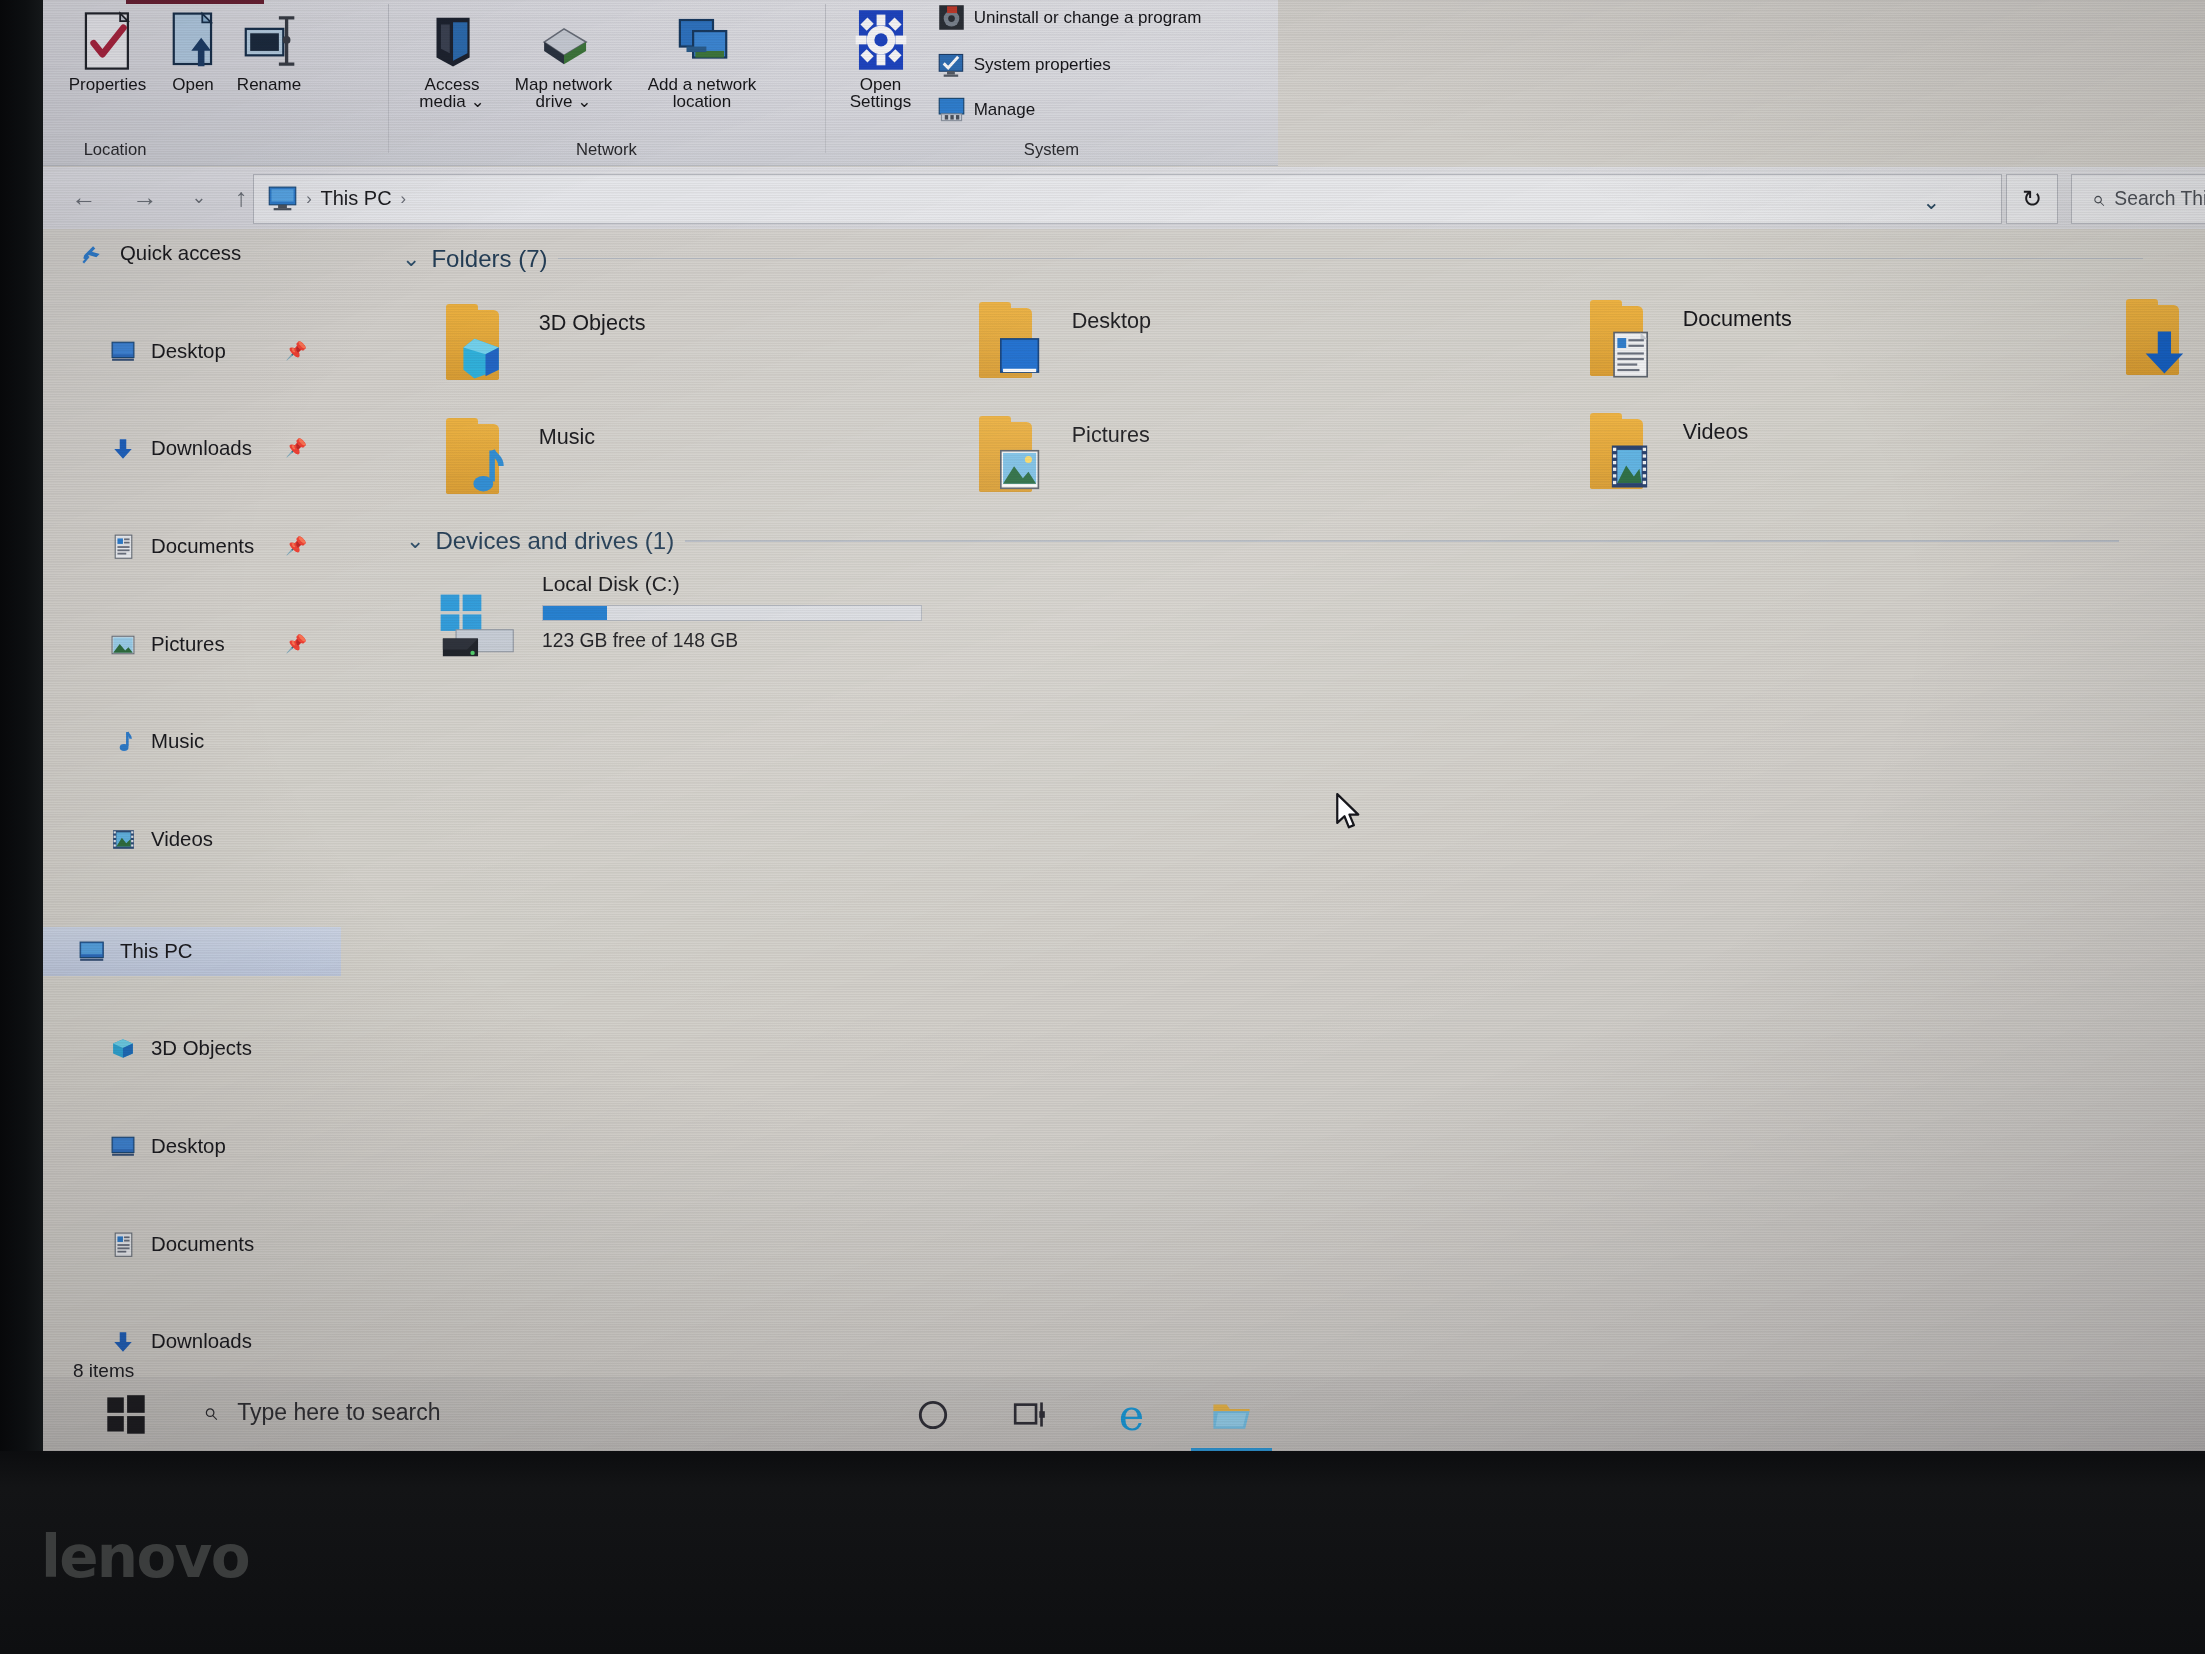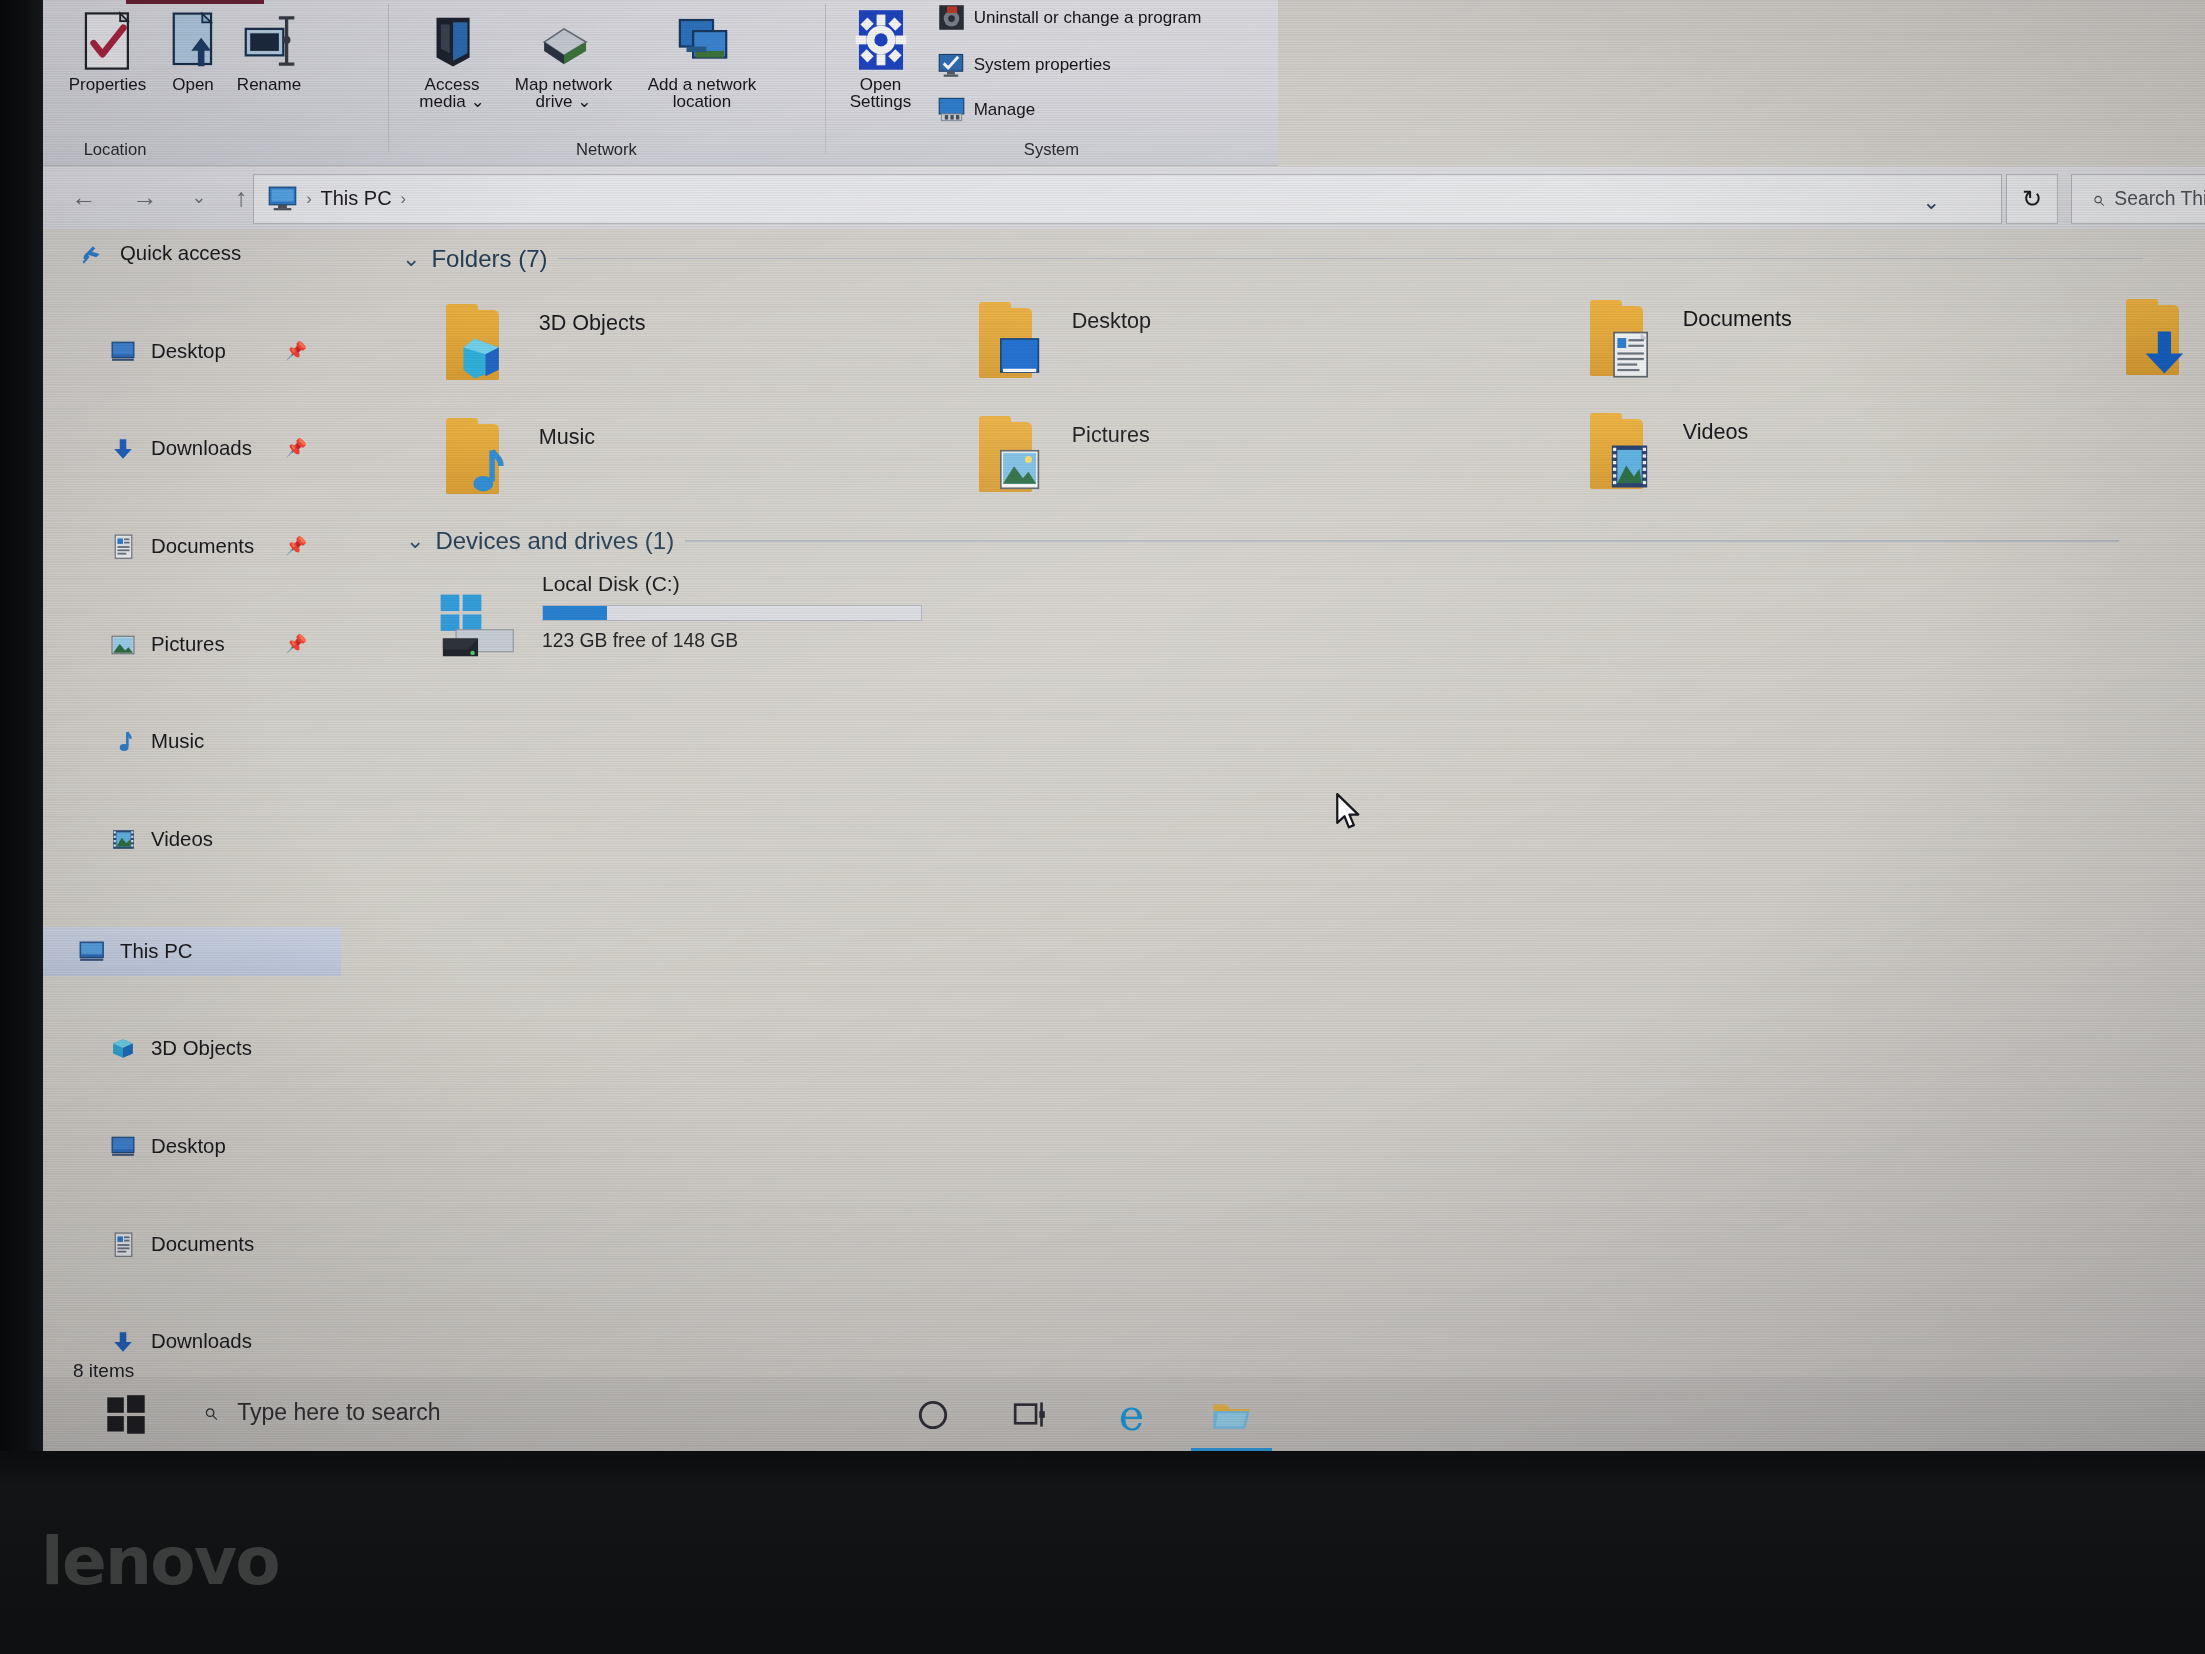--- a/index.html
+++ b/index.html
@@ -9,21 +9,21 @@
     font-family:"Liberation Sans", sans-serif;
     -webkit-font-smoothing:antialiased;
   }
 
   
   #photo { position:absolute; inset:0; background:#0b0c0b; }
 
   #bezel-left  { position:absolute; left:0; top:0; width:43px; height:1470px; background:linear-gradient(90deg,#07080a 0%,#0d0f11 60%,#15181a 100%); }
   #bezel-bottom{ position:absolute; left:0; top:1451px; width:2205px; height:203px;
                  background:linear-gradient(180deg,#0c0d0f 0%,#131416 18%,#0e0f11 100%); }
-  #lenovo-logo { position:absolute; left:41px; top:1523px; font-size:66px; font-weight:700;
+  #lenovo-logo { position:absolute; left:41px; top:1523px; font-size:58px; font-weight:700;
                  letter-spacing:-1.7px; color:#3b3d3d; font-family:"DejaVu Sans", sans-serif; }
 
   
   #screen {
     position:absolute; left:43px; top:0; width:2162px; height:1454px;
     background:#d7d5d0;
     overflow:hidden;
   }
   
   #scan { position:absolute; inset:0; pointer-events:none; z-index:90;

